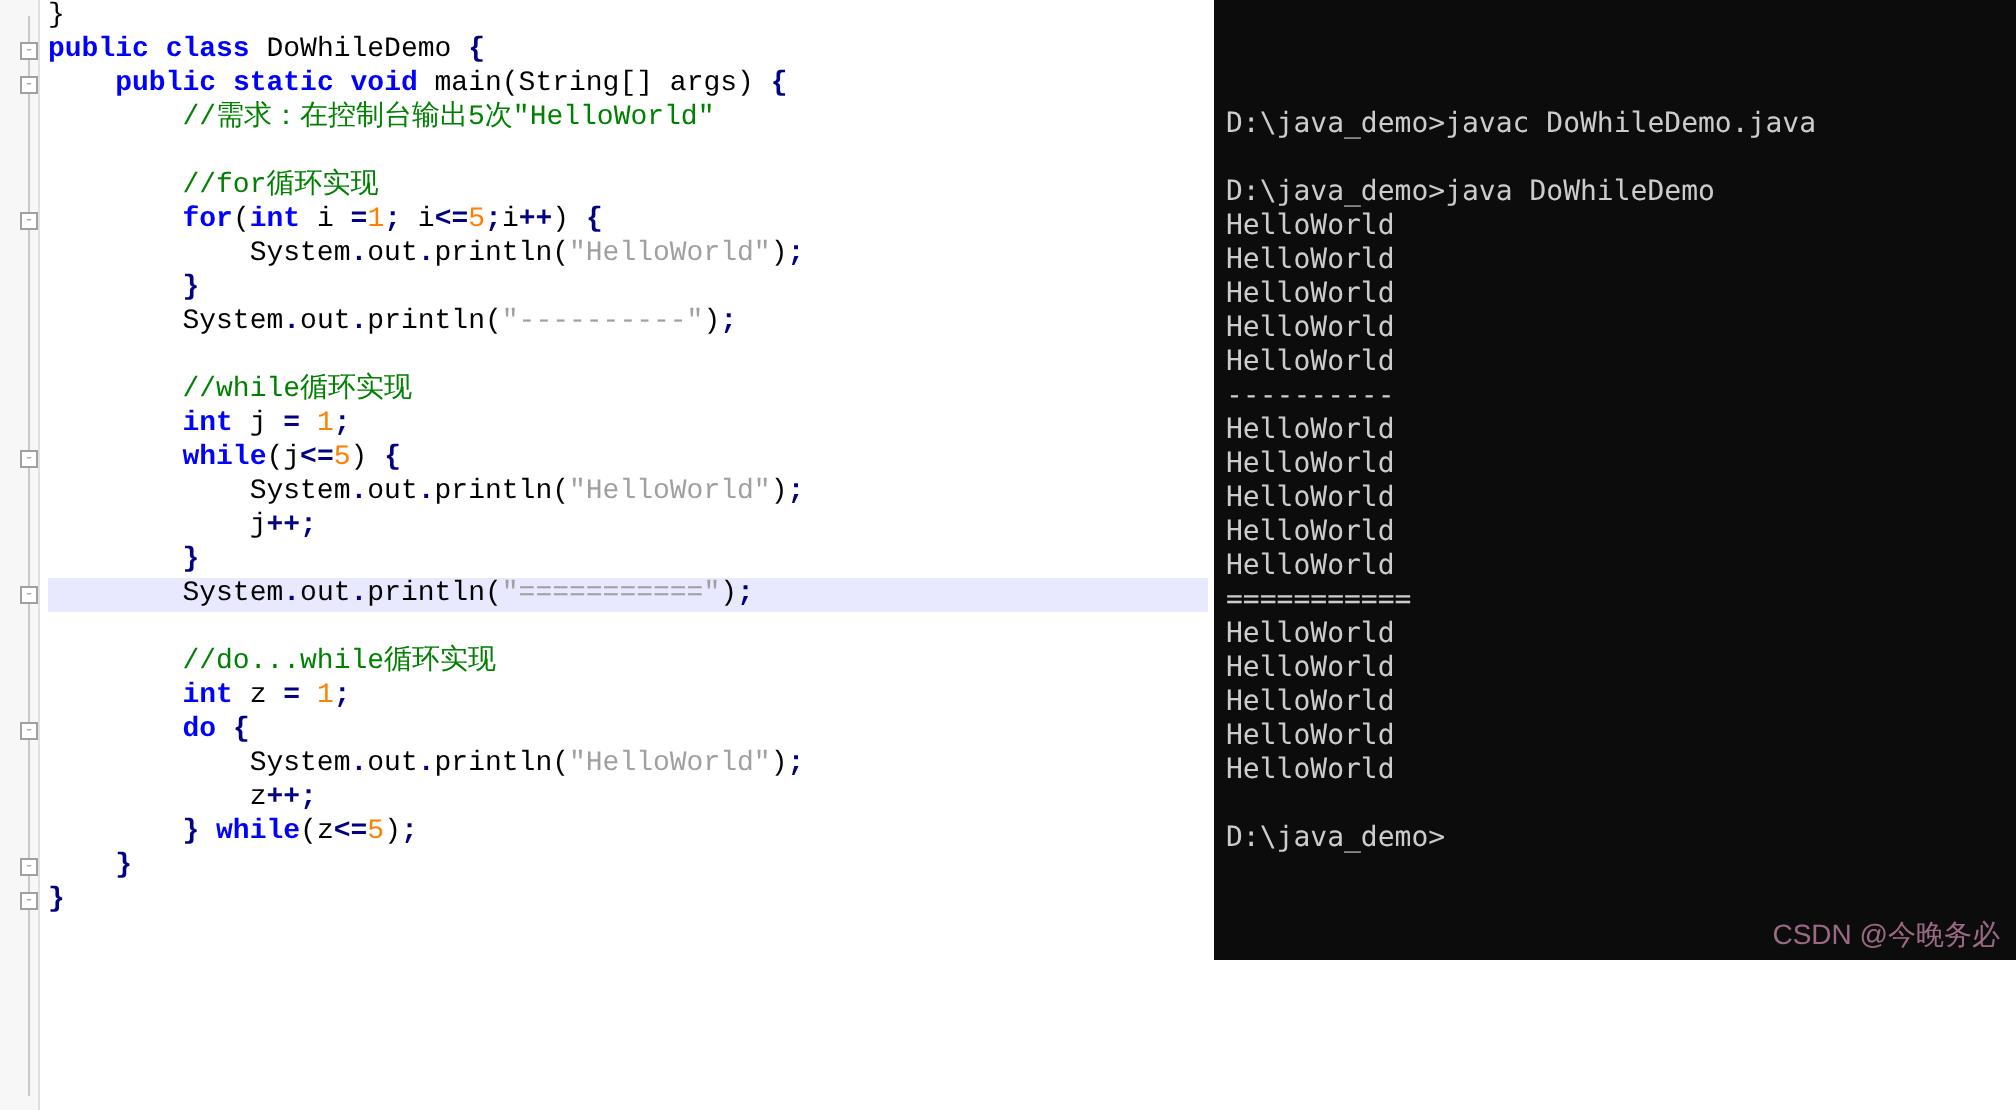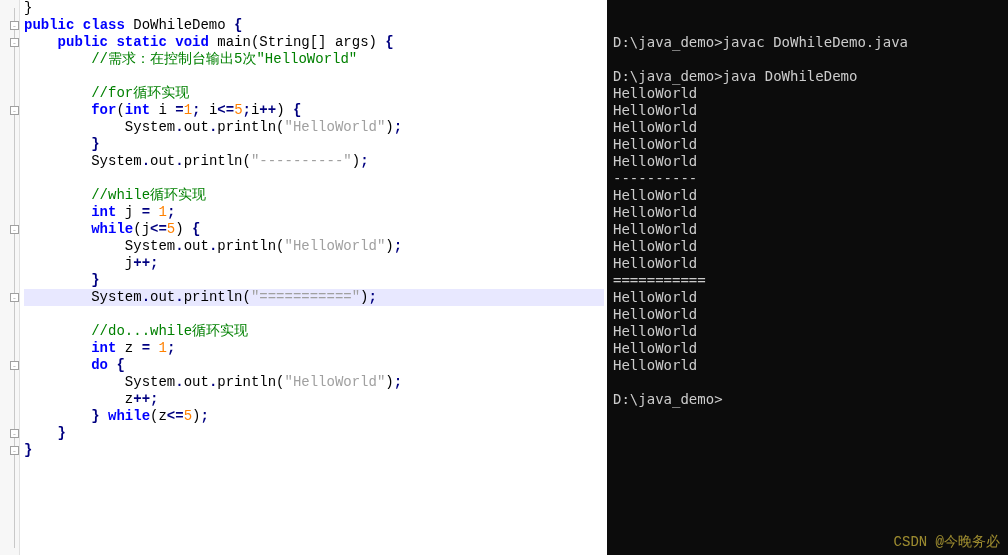--- a/index.html
+++ b/index.html
@@ -60,37 +60,37 @@
     .ident { color: #000; }
     .comment { color: #008000; }
     .str { color: #a0a0a0; }
     .num { color: #ff8000; }
     .op { color: #000080; font-weight: bold; }
     .paren { color: #000; }
     .line { height: 17px; }
     .hl { background: #e8e8ff; display: inline-block; width: 580px; }
     .terminal {
       width: 401px;
-      height: 555px;
+      height: 480px;
       background: #0c0c0c;
       color: #cccccc;
       font-family: "Consolas", "SimSun", monospace;
       font-size: 14px;
-      padding: 0 6px;
+      padding: 20px 6px;
       line-height: 17px;
       white-space: pre;
       position: relative;
     }
     .watermark {
       position: absolute;
       right: 8px;
       bottom: 4px;
-      color: #fde047;
+      color: #f9a8d4;
       font-size: 14px;
-      font-family: Liberation Mono, monospace;
+      font-family: Liberation Sans, sans-serif;
       opacity: 0.6;
     }
   </style>
 </head>
 <body>
 
 <div class="editor">
   <div class="gutter">
     <div class="fold-line"></div>
     <div id="fold-boxes">

